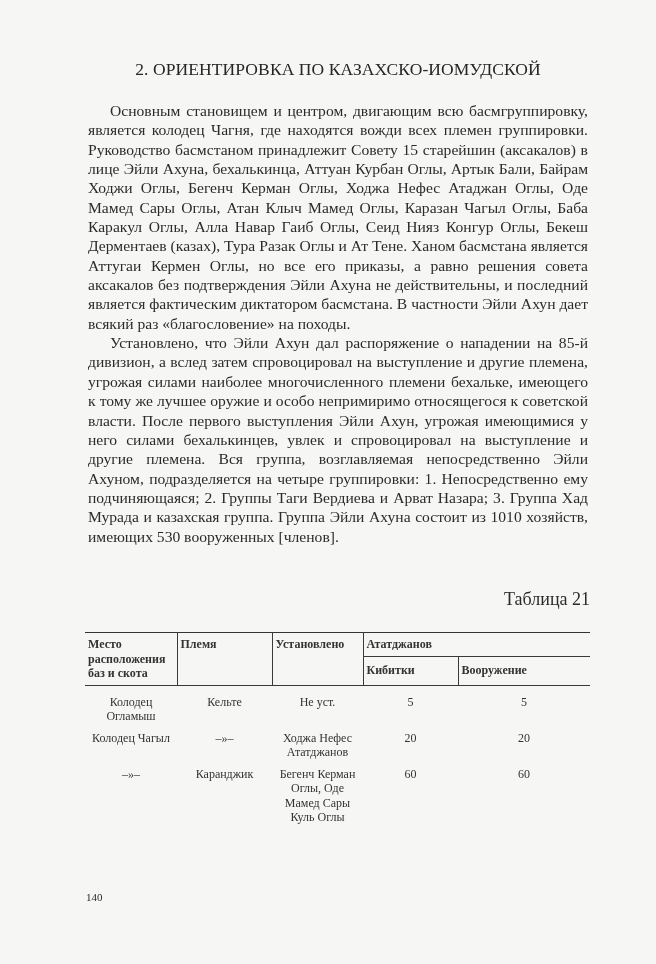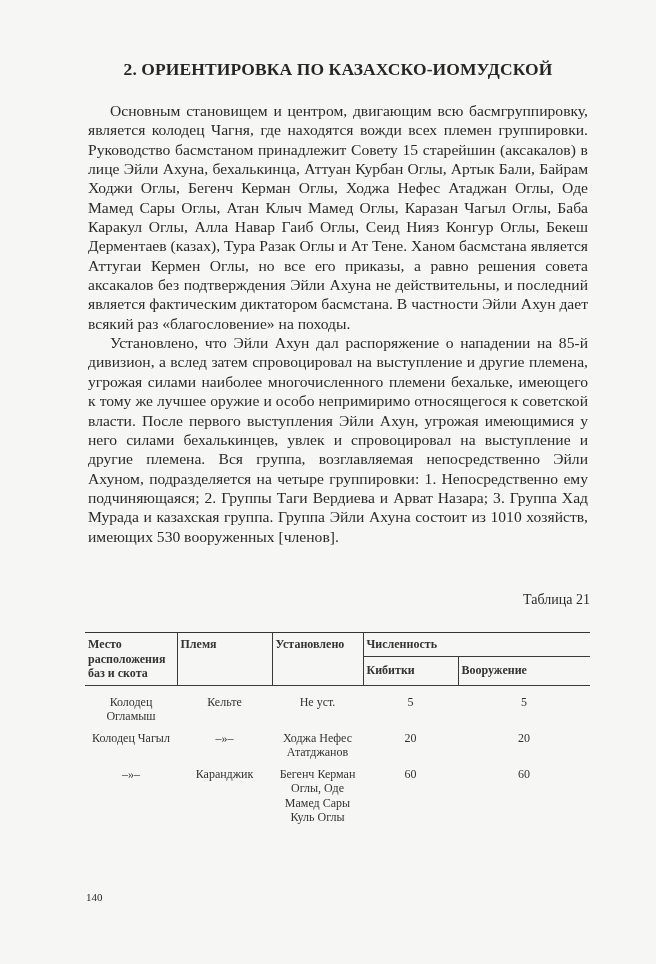--- a/index.html
+++ b/index.html
@@ -7,32 +7,32 @@
     width: 656px; height: 964px;
     background: #f6f6f4;
     font-family: "Liberation Serif", "DejaVu Serif", serif;
     color: #2b2b2b;
     position: relative;
     overflow: hidden;
   }
   .page { position: absolute; left: 0; top: 0; width: 656px; height: 964px; }
   .heading {
     position: absolute; left: 88px; width: 500px; top: 58px;
-    text-align: center; font-weight: bold; font-size: 17.5px;
+    text-align: center; font-weight: normal; font-size: 17.5px;
     line-height: 22px; letter-spacing: 0.1px; color: #262626;
   }
   .body-text {
     position: absolute; left: 88px; width: 500px; top: 101px;
     font-size: 15.6px; line-height: 19.35px; text-align: justify;
     hyphens: manual;
   }
   .body-text p { margin: 0; text-indent: 22px; }
   .table-caption {
     position: absolute; right: 66px; top: 590px;
-    font-size: 14px; line-height: 19px;
+    font-size: 18px; line-height: 19px;
   }
   table.data {
     position: absolute; left: 85px; top: 632px; width: 505px;
     border-collapse: collapse; font-size: 12px; line-height: 14.5px;
     color: #333;
   }
   table.data th {
     font-weight: bold; border: 1.2px solid #3a3a3a; text-align: left;
     vertical-align: top; padding: 4px 3px;
   }
@@ -72,21 +72,21 @@
         <col class="c2">
         <col class="c3">
         <col class="c4">
         <col class="c5">
     </colgroup>
     <thead>
       <tr>
         <th rowspan="2">Место расположения баз и скота</th>
         <th rowspan="2">Племя</th>
         <th rowspan="2">Установлено</th>
-        <th colspan="2">Численность</th>
+        <th colspan="2">Ататджанов</th>
       </tr>
       <tr class="sub">
         <th>Кибитки</th>
         <th>Вооружение</th>
       </tr>
     </thead>
     <tbody>
       <tr>
         <td>Колодец Огламыш</td>
         <td>Кельте</td>

